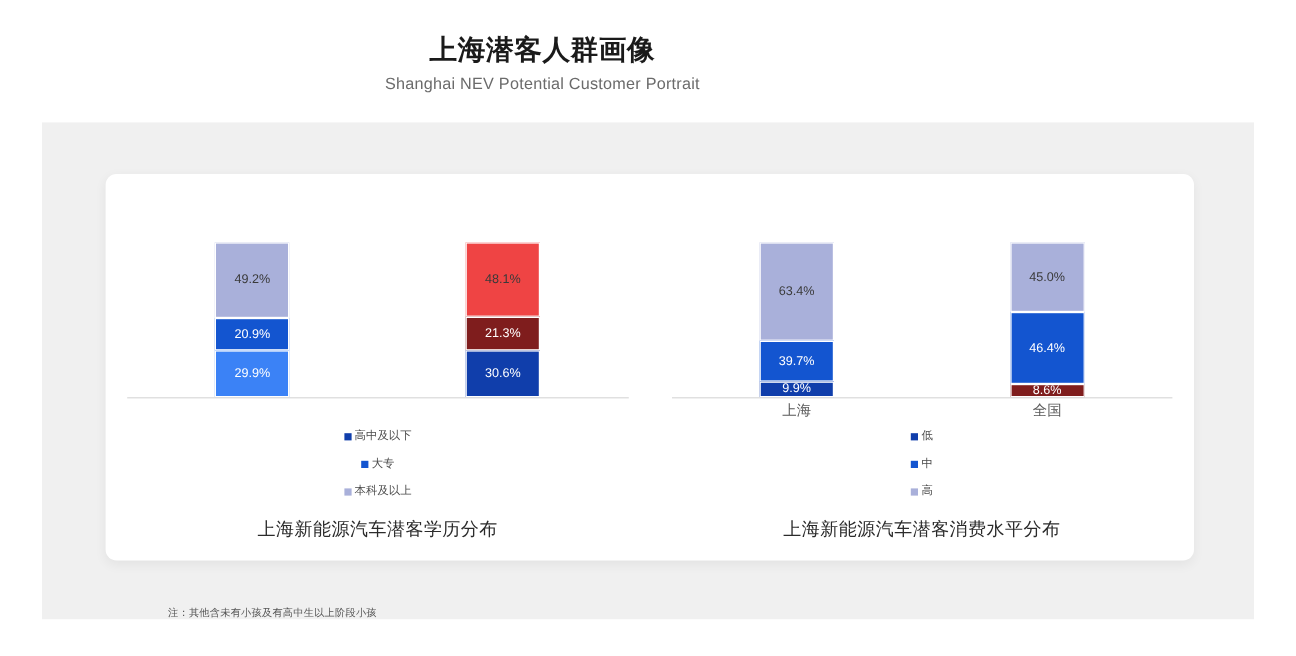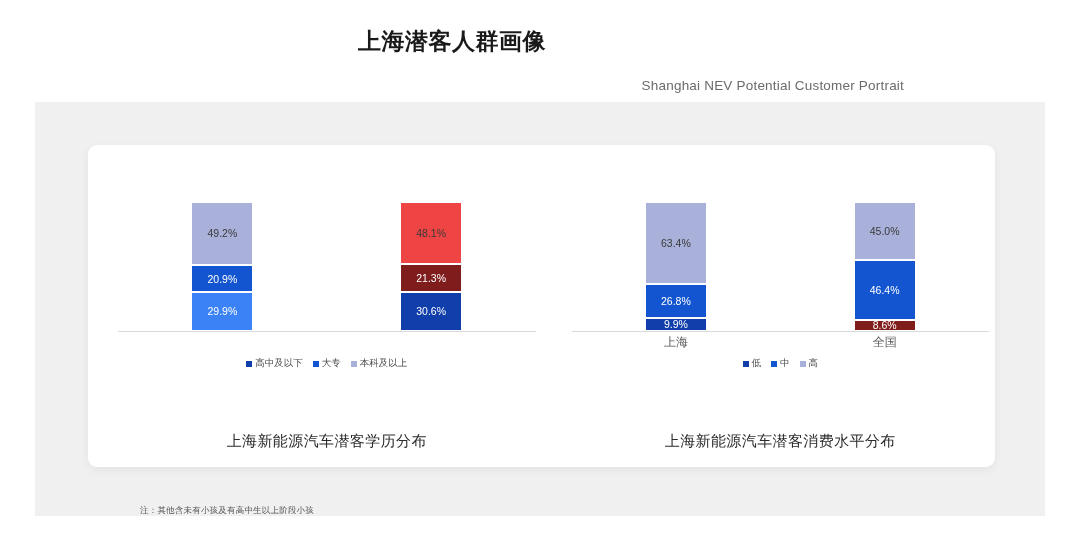--- a/index.html
+++ b/index.html
@@ -27,23 +27,22 @@
     font-size: 23px;
     font-weight: bold;
     color: #1a1a1a;
     letter-spacing: 0.5px;
     line-height: 30px;
   }
   .sub-title {
     font-size: 13.5px;
     color: #6b6b6b;
     line-height: 20px;
-    margin-top: 20px;
+    margin-top: 4px;
     letter-spacing: 0.2px;
-    text-align: right;
   }
 
   
   .gray-panel {
     position: absolute;
     left: 35px;
     top: 102px;
     width: 1010px;
     height: 414px;
     background: #f0f0f0;
@@ -57,21 +56,21 @@
     width: 907px;
     height: 322px;
     background: #ffffff;
     border-radius: 9px;
     box-shadow: 0 3px 10px rgba(0,0,0,0.055);
   }
 
   
   .charts-row {
     position: absolute;
-    left: 12px;
+    left: 0;
     top: 0;
     width: 907px;
     height: 322px;
     display: flex;
   }
   .chart-col {
     width: 50%;
     position: relative;
   }
 
@@ -148,20 +147,21 @@
     position: absolute;
     left: 0;
     right: 0;
     top: 212px;
     display: flex;
     justify-content: center;
     align-items: center;
     gap: 10px;
     font-size: 9.5px;
     color: #4a4a4a;
+    flex-direction: column;
   }
   .legend-item {
     display: flex;
     align-items: center;
     gap: 3px;
     white-space: nowrap;
   }
   .legend-swatch {
     width: 6px;
     height: 6px;
@@ -247,21 +247,21 @@
 
         <div class="chart-caption">上海新能源汽车潜客学历分布</div>
       </div>
 
       <div class="chart-col">
         <div class="plot-area">
           <div class="bars-wrap">
             <div class="bar-slot">
               <div class="bar">
                 <div class="seg seg-high" style="flex: 0 0 63.4%; background: rgb(169, 176, 218);">63.4%</div>
-                <div class="seg seg-mid" style="flex: 0 0 26.8%; background: rgb(19, 85, 208);">26.8%</div>
+                <div class="seg seg-mid" style="flex: 0 0 26.8%; background: rgb(19, 85, 208);">39.7%</div>
                 <div class="seg seg-low" style="flex: 0 0 9.9%; background: rgb(16, 62, 171);">9.9%</div>
               </div>
             </div>
             <div class="bar-slot">
               <div class="bar">
                 <div class="seg seg-high" style="flex: 0 0 45%; background: rgb(169, 176, 218);">45.0%</div>
                 <div class="seg seg-mid" style="flex: 0 0 46.4%; background: rgb(19, 85, 208);">46.4%</div>
                 <div class="seg seg-low" style="flex: 0 0 8.6%; background: #7f1d1d;">8.6%</div>
               </div>
             </div>

